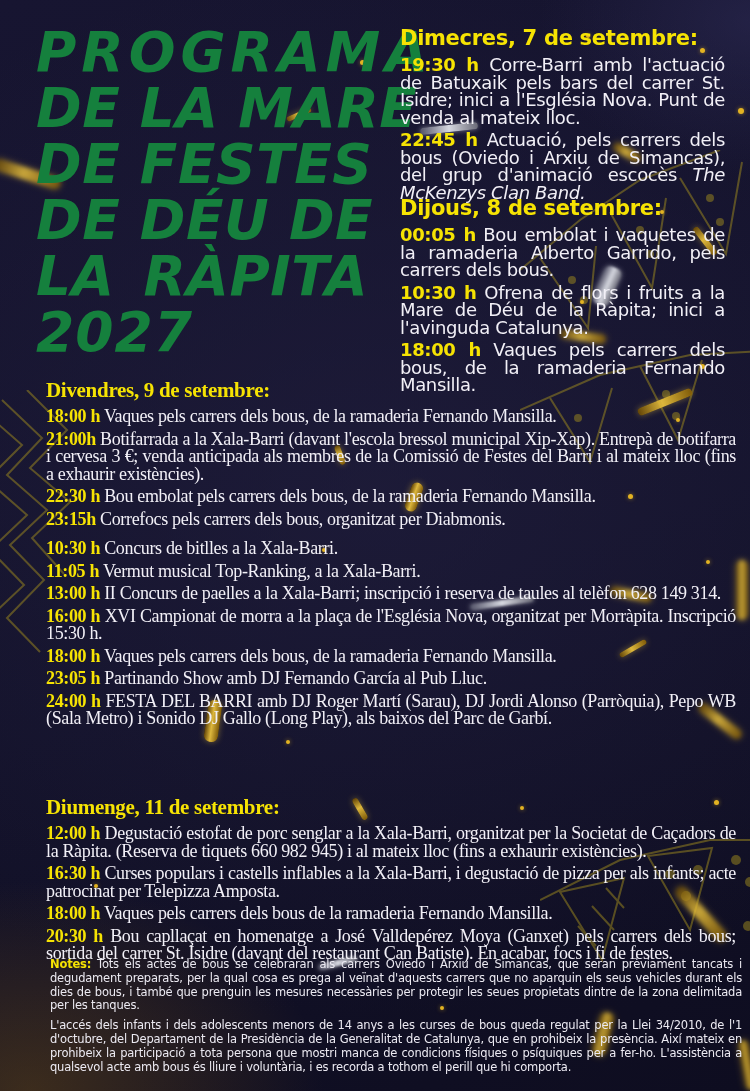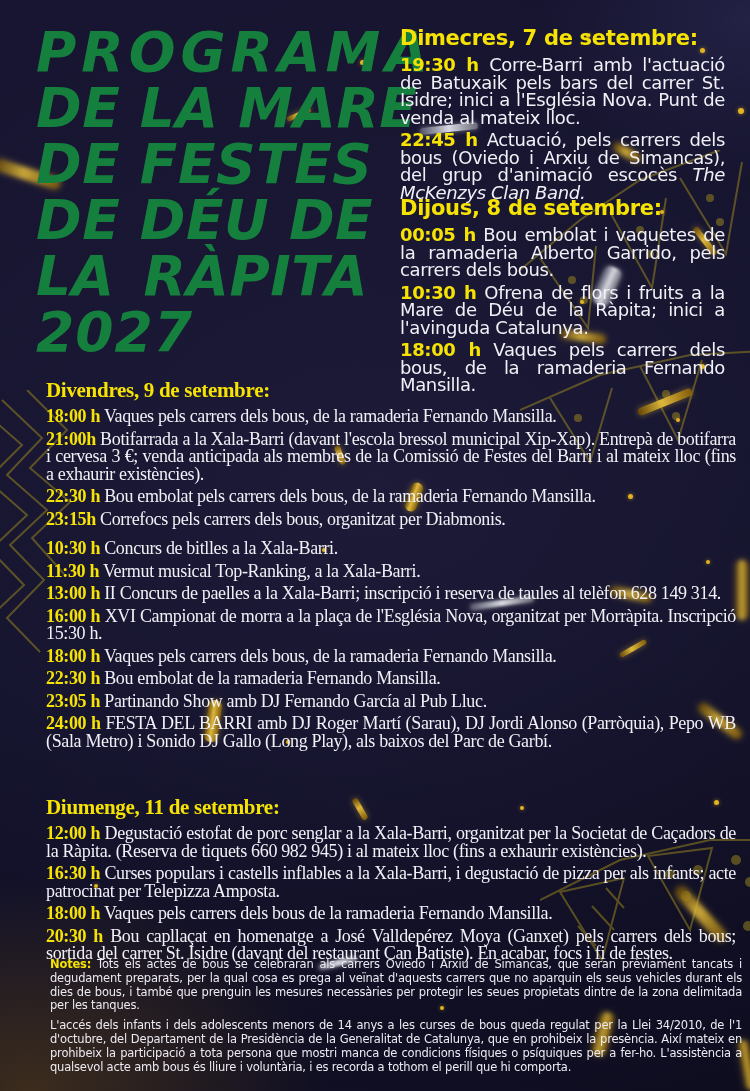--- a/index.html
+++ b/index.html
@@ -182,25 +182,24 @@
   <section class="band day-divendres">
     <h2 class="day-heading">Divendres, 9 de setembre:</h2>
     <p class="event"><span class="time">18:00 h</span> <span>Vaques pels carrers dels bous, de la ramaderia Fernando Mansilla.</span></p>
     <p class="event"><span class="time">21:00h</span> <span>Botifarrada a la Xala-Barri (davant l'escola bressol municipal Xip-Xap). Entrepà de botifarra i cervesa 3 €; venda anticipada als membres de la Comissió de Festes del Barri i al mateix lloc (fins a exhaurir existències).</span></p>
     <p class="event"><span class="time">22:30 h</span> <span>Bou embolat pels carrers dels bous, de la ramaderia Fernando Mansilla.</span></p>
     <p class="event"><span class="time">23:15h</span> <span>Correfocs pels carrers dels bous, organitzat per Diabmonis.</span></p>
   </section>
 
   <section class="band day-dissabte">
     <p class="event"><span class="time">10:30 h</span> <span>Concurs de bitlles a la Xala-Barri.</span></p>
-    <p class="event"><span class="time">11:30 h</span> <span>Vermut musical Top-Ranking, a la Xala-Barri.</span></p>
+    <p class="event"><span class="time">11:05 h</span> <span>Vermut musical Top-Ranking, a la Xala-Barri.</span></p>
     <p class="event"><span class="time">13:00 h</span> <span>II Concurs de paelles a la Xala-Barri; inscripció i reserva de taules al telèfon 628 149 314.</span></p>
     <p class="event"><span class="time">16:00 h</span> <span>XVI Campionat de morra a la plaça de l'Església Nova, organitzat per Morràpita. Inscripció 15:30 h.</span></p>
     <p class="event"><span class="time">18:00 h</span> <span>Vaques pels carrers dels bous, de la ramaderia Fernando Mansilla.</span></p>
-    <p class="event"><span class="time">22:30 h</span> <span>Bou embolat de la ramaderia Fernando Mansilla.</span></p>
     <p class="event"><span class="time">23:05 h</span> <span>Partinando Show amb DJ Fernando García al Pub Lluc.</span></p>
     <p class="event"><span class="time">24:00 h</span> <span>FESTA DEL BARRI amb DJ Roger Martí (Sarau), DJ Jordi Alonso (Parròquia), Pepo WB (Sala Metro) i Sonido DJ Gallo (Long Play), als baixos del Parc de Garbí.</span></p>
   </section>
 
   <section class="band day-diumenge">
     <h2 class="day-heading">Diumenge, 11 de setembre:</h2>
     <p class="event"><span class="time">12:00 h</span> <span>Degustació estofat de porc senglar a la Xala-Barri, organitzat per la Societat de Caçadors de la Ràpita. (Reserva de tiquets 660 982 945) i al mateix lloc (fins a exhaurir existències).</span></p>
     <p class="event"><span class="time">16:30 h</span> <span>Curses populars i castells inflables a la Xala-Barri, i degustació de pizza per als infants; acte patrocinat per Telepizza Amposta.</span></p>
     <p class="event"><span class="time">18:00 h</span> <span>Vaques pels carrers dels bous de la ramaderia Fernando Mansilla.</span></p>
     <p class="event"><span class="time">20:30 h</span> <span>Bou capllaçat en homenatge a José Valldepérez Moya (Ganxet) pels carrers dels bous; sortida del carrer St. Isidre (davant del restaurant Can Batiste). En acabar, focs i fi de festes.</span></p>

